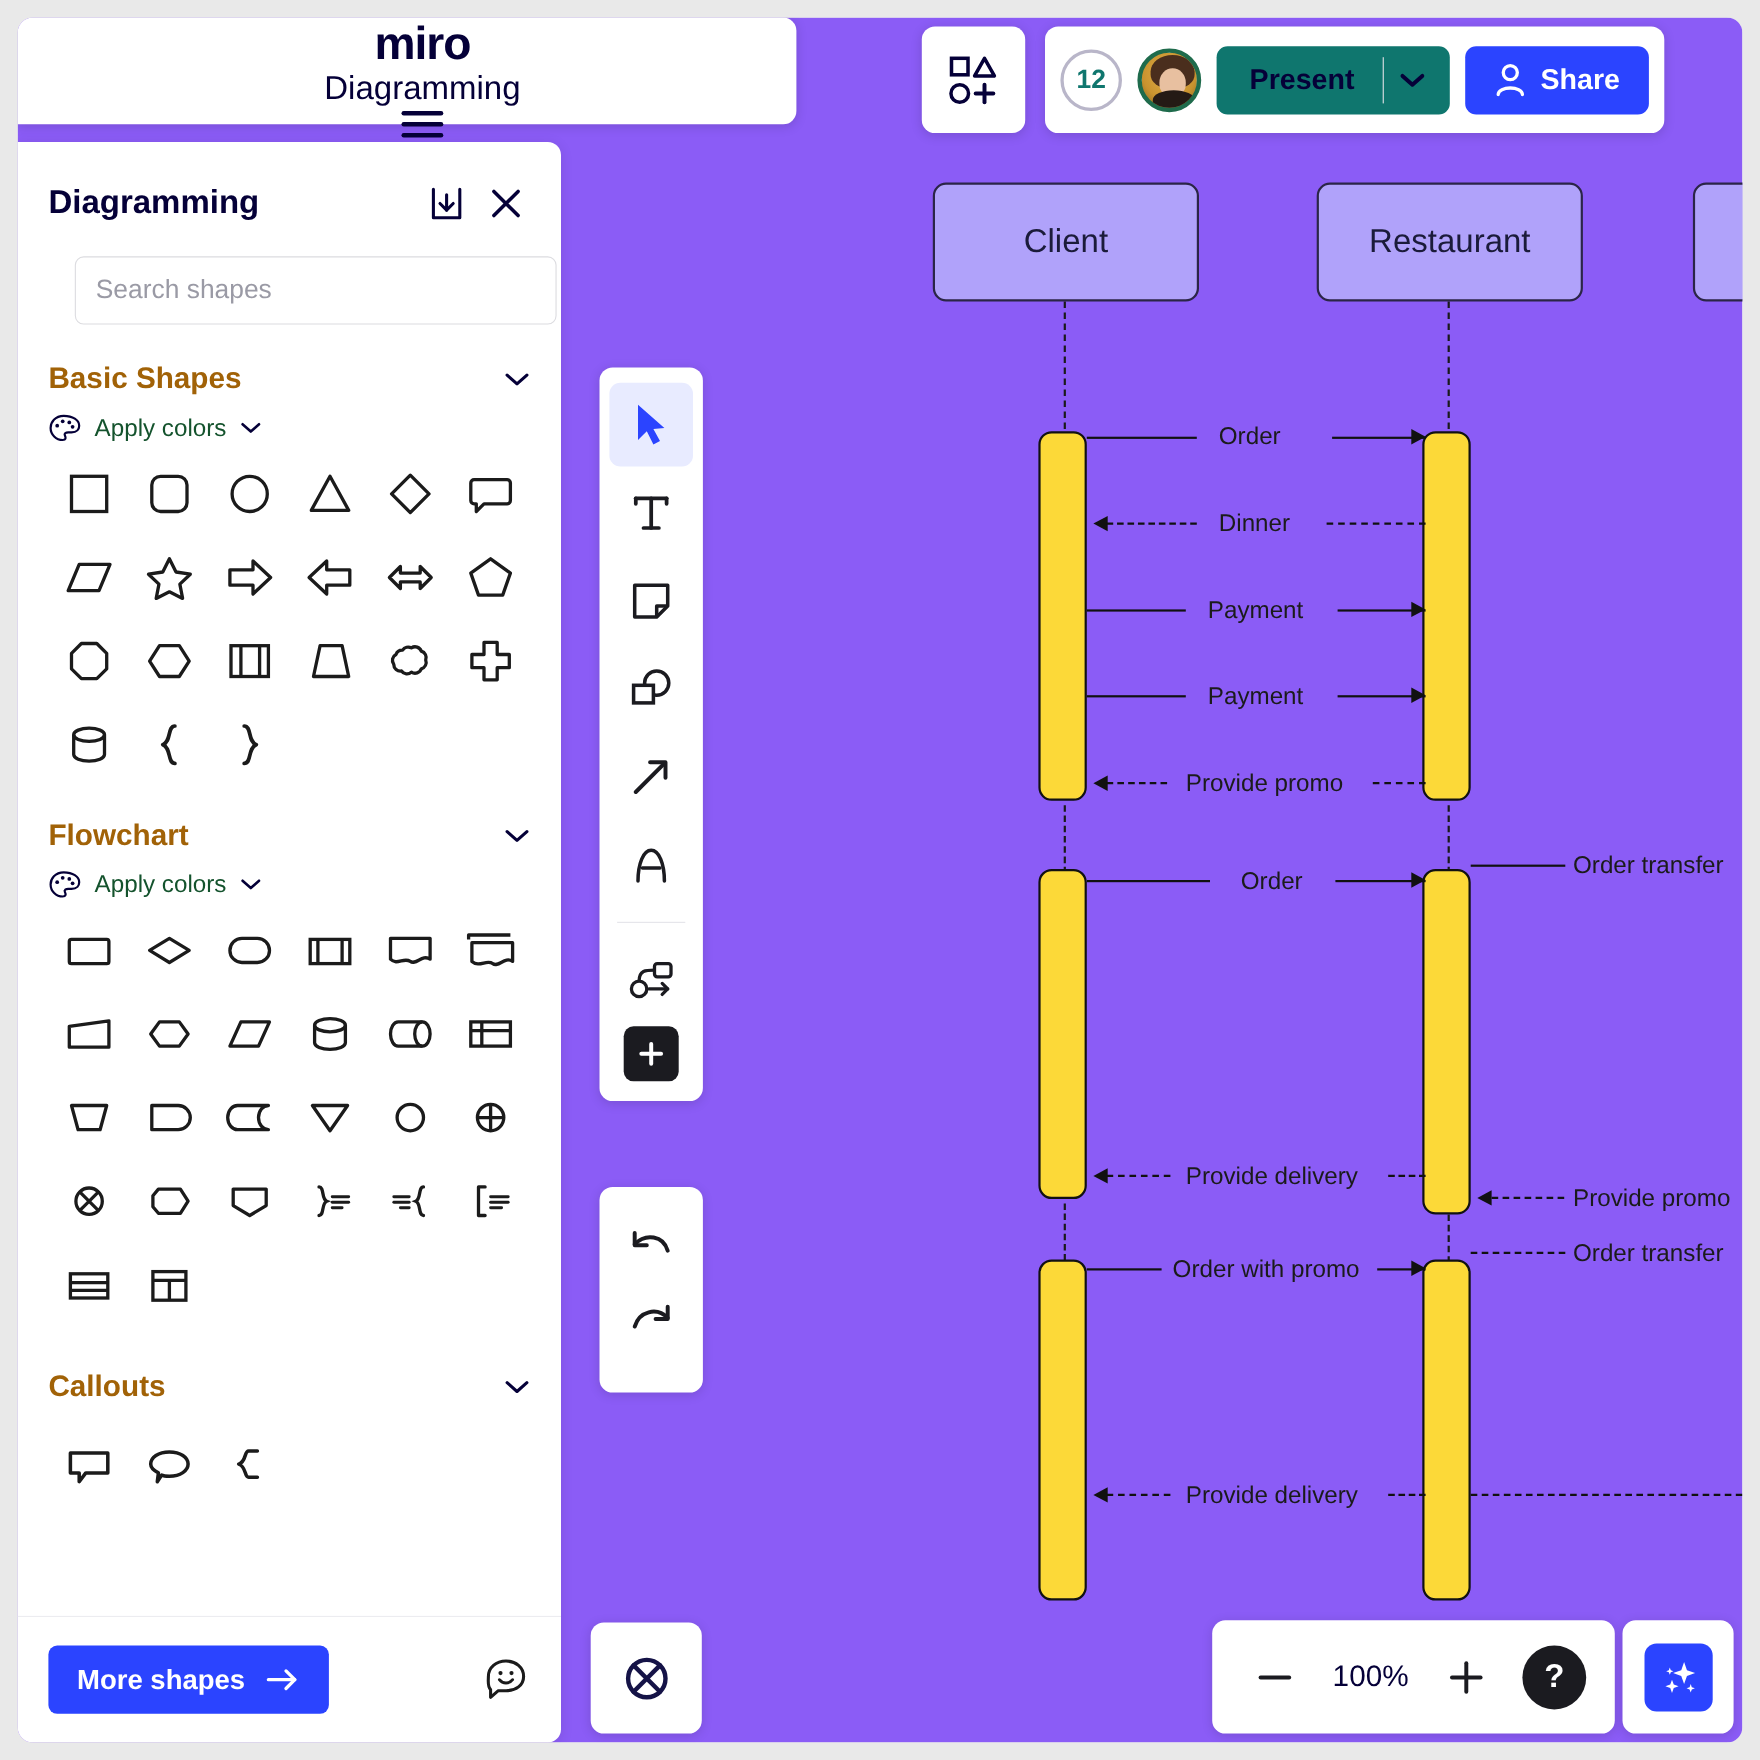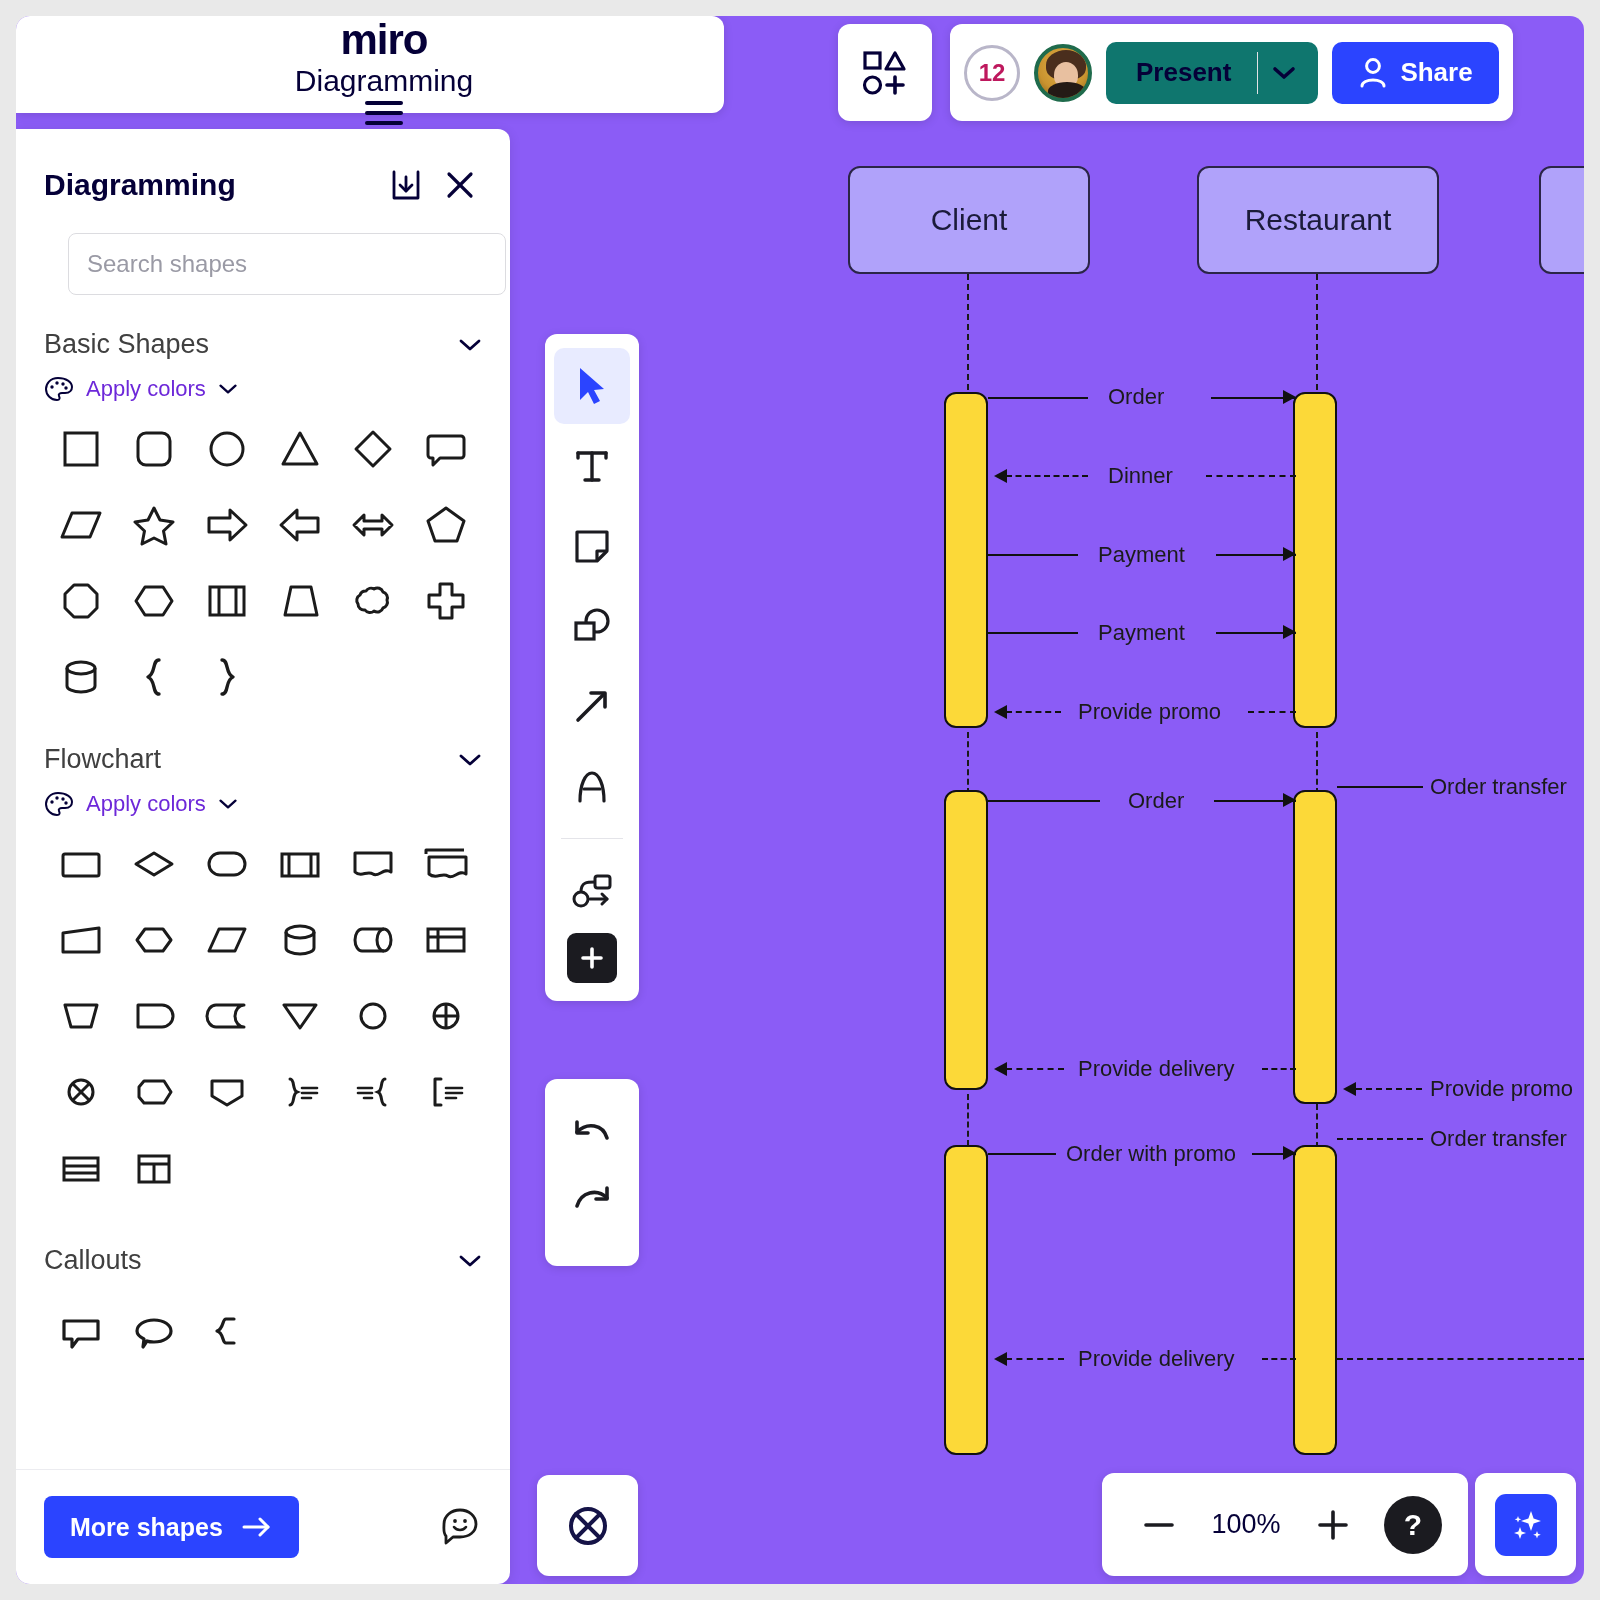--- a/index.html
+++ b/index.html
@@ -76,21 +76,21 @@
     display: flex; align-items: center; justify-content: center;
   }
   #right-cluster {
     position: absolute; left: 934px; top: 8px; height: 97px;
     display: flex; align-items: center; padding: 0 14px; gap: 14px;
     border-radius: 12px;
   }
   #count-badge {
     width: 56px; height: 56px; border-radius: 50%;
     border: 3px solid #b9b6c9; display: flex; align-items: center;
-    justify-content: center; font-size: 24px; font-weight: 700; color: #be185d;
+    justify-content: center; font-size: 24px; font-weight: 700; color: #0f766e;
   }
   #avatar {
     width: 58px; height: 58px; border-radius: 50%;
     border: 4px solid #1f6b4c; overflow: hidden; position: relative;
     background: radial-gradient(circle at 50% 38%, #e3b24a 0%, #c9932f 60%, #7a5c1c 100%);
   }
   #avatar .hair { position:absolute; left:8px; top:2px; width:40px; height:30px; background:#4a2e1d; border-radius:50% 50% 40% 40%; }
   #avatar .face { position:absolute; left:16px; top:14px; width:24px; height:26px; background:#e8c0a0; border-radius:50% 50% 45% 45%; }
   #avatar .body { position:absolute; left:10px; bottom:-2px; width:38px; height:18px; background:#241a15; border-radius:50% 50% 0 0; }
   #present-group {
@@ -122,25 +122,25 @@
   #search-box {
     width: 100%; height: 62px; border: 1.5px solid #dcdce0;
     border-radius: 8px; font-size: 24px; padding: 0 18px; color: #050038;
     font-family: "Liberation Sans", sans-serif; background:#fff;margin-left:24px;
   }
   #search-box::placeholder { color: #9a9aa5; }
   #panel-scroll { flex: 1; overflow: hidden; padding: 0 28px; }
   .section-head {
     display: flex; align-items: center; margin-top: 34px;
   }
-  .section-title { font-size: 27px; font-weight: 400; color: #404040; flex: 1; }
+  .section-title { font-size: 27px; font-weight: 700; color: #a16207; flex: 1; }
   .apply-colors {
     display: flex; align-items: center; gap: 12px; margin-top: 16px; cursor: pointer;
   }
-  .apply-colors-label { font-size: 22px; color: #6d28d9; }
+  .apply-colors-label { font-size: 22px; color: #14532d; }
   .shape-grid {
     display: grid; grid-template-columns: repeat(6, 1fr);
     row-gap: 10px; margin-top: 14px;
   }
   .shape-cell {
     height: 66px; display: flex; align-items: center; justify-content: center;
     cursor: pointer; border-radius: 6px;
   }
   .shape-cell svg { display:block; }
   #panel-footer {

